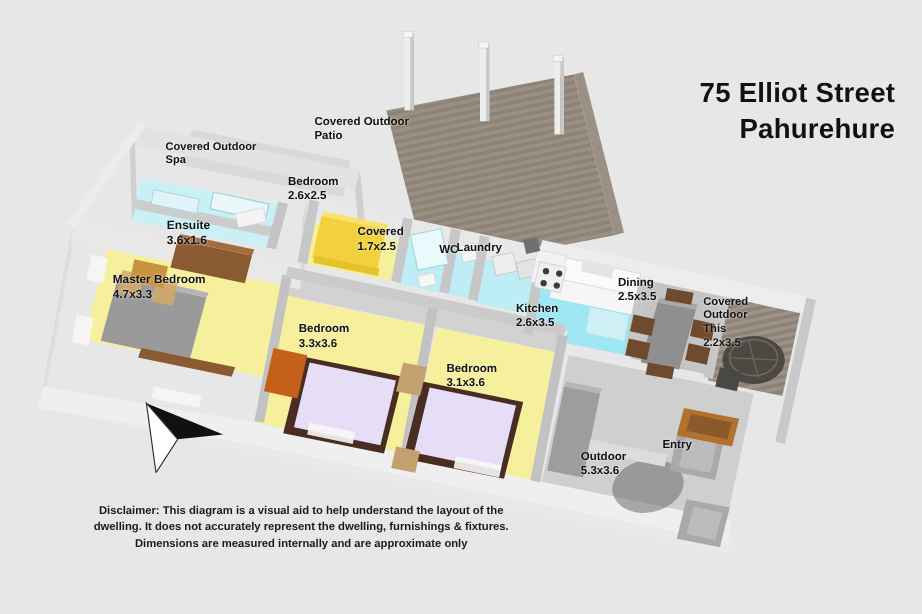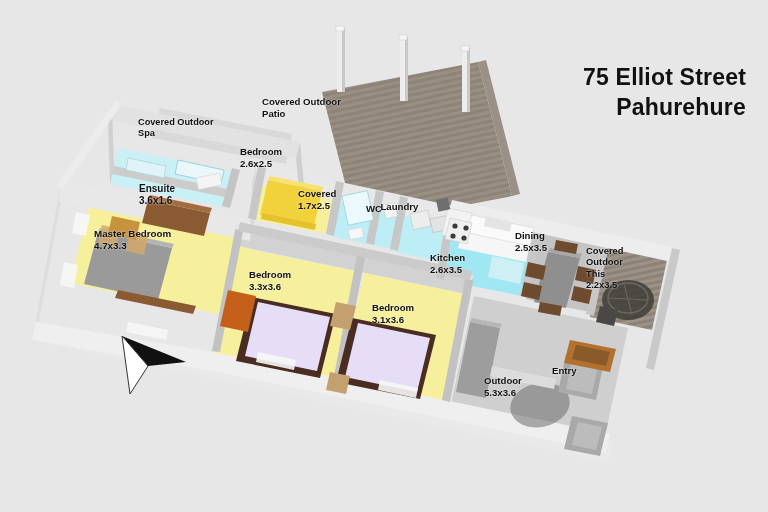--- a/index.html
+++ b/index.html
@@ -303,14 +303,15 @@
   </div>
 
   <div class="compass">
     <svg width="82" height="76" viewBox="0 0 82 76">
       <polygon points="14,18 78,44 40,48" fill="#111111"></polygon>
       <polygon points="14,18 40,48 22,76" fill="#ffffff" stroke="#333333" stroke-width="1"></polygon>
     </svg>
     <span class="nlabel">N</span>
   </div>
 
+  <div class="disclaimer">Disclaimer: This diagram is a visual aid to help understand the layout of the dwelling. It does not accurately represent the dwelling, furnishings &amp; fixtures. Dimensions are measured internally and are approximate only</div>
 
 </div>
 
 </body></html>

